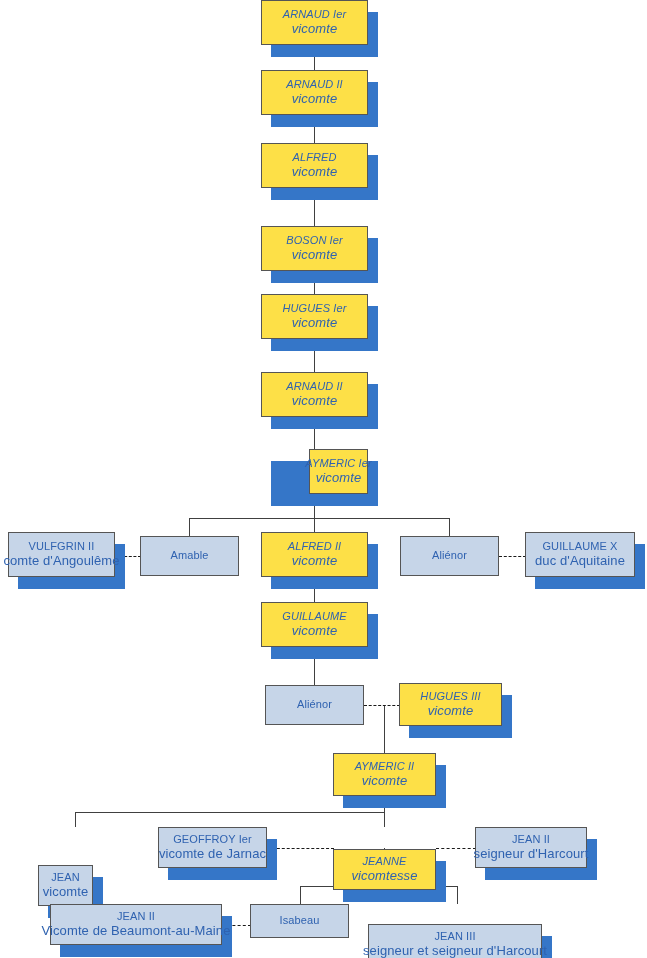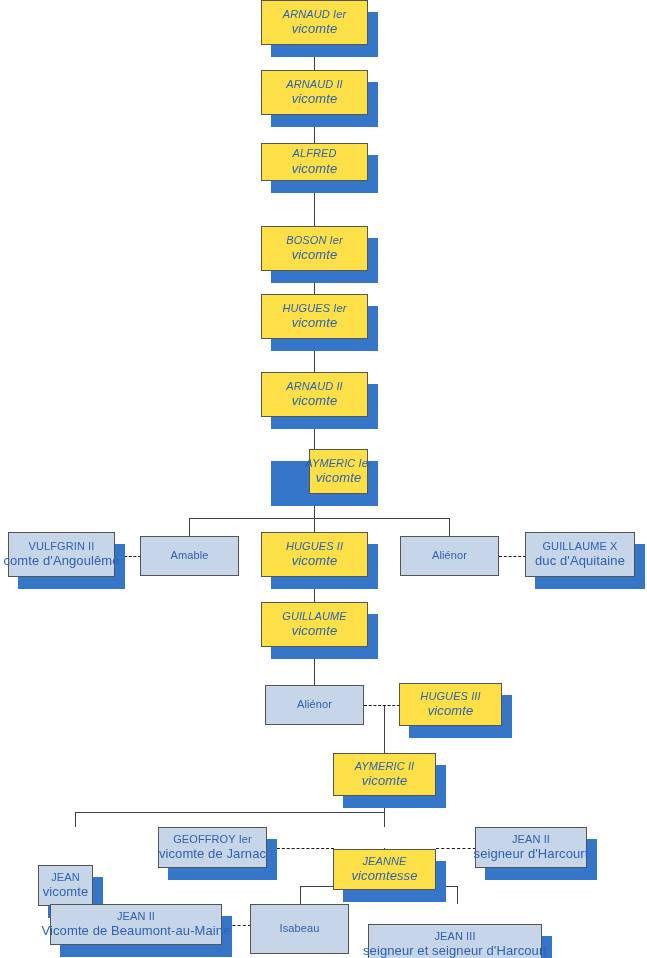--- a/index.html
+++ b/index.html
@@ -115,21 +115,21 @@
         <div class="sub">vicomte</div>
       </div>
     </div>
     <div class="node orange" style="left: 261px; top: 70px; width: 107px; height: 45px;">
       <div class="shadow"></div>
       <div class="face">
         <div class="ttl">ARNAUD II</div>
         <div class="sub">vicomte</div>
       </div>
     </div>
-    <div class="node orange" style="left: 261px; top: 143px; width: 107px; height: 38px; border-radius: 9px;">
+    <div class="node orange" style="left: 261px; top: 143px; width: 107px; height: 45px; border-radius: 9px;">
       <div class="shadow"></div>
       <div class="face">
         <div class="ttl">ALFRED</div>
         <div class="sub">vicomte</div>
       </div>
     </div>
     <div class="node orange" style="left: 261px; top: 226px; width: 107px; height: 45px;">
       <div class="shadow"></div>
       <div class="face">
         <div class="ttl">BOSON Ier</div>
@@ -165,21 +165,21 @@
       </div>
     </div>
     <div class="node blue" style="left: 140px; top: 536px; width: 99px; height: 40px; border-radius: 19px;">
       <div class="face">
         <div class="ttl">Amable</div>
       </div>
     </div>
     <div class="node orange" style="left: 261px; top: 532px; width: 107px; height: 45px;">
       <div class="shadow"></div>
       <div class="face">
-        <div class="ttl">HUGUES II</div>
+        <div class="ttl">ALFRED II</div>
         <div class="sub">vicomte</div>
       </div>
     </div>
     <div class="node blue" style="left: 400px; top: 536px; width: 99px; height: 40px;">
       <div class="face">
         <div class="ttl">Aliénor</div>
       </div>
     </div>
     <div class="node blue" style="left: 525px; top: 532px; width: 110px; height: 45px;">
       <div class="shadow"></div>
@@ -242,21 +242,21 @@
         <div class="sub">seigneur d'Harcourt</div>
       </div>
     </div>
     <div class="node blue" style="left: 50px; top: 904px; width: 172px; height: 41px;">
       <div class="shadow"></div>
       <div class="face">
         <div class="ttl">JEAN II</div>
         <div class="sub">Vicomte de Beaumont-au-Maine</div>
       </div>
     </div>
-    <div class="node blue" style="left: 250px; top: 904px; width: 99px; height: 50px;">
+    <div class="node blue" style="left: 250px; top: 904px; width: 99px; height: 34px;">
       <div class="face">
         <div class="ttl">Isabeau</div>
       </div>
     </div>
     <div class="node blue" style="left: 368px; top: 924px; width: 174px; height: 41px;">
       <div class="shadow"></div>
       <div class="face">
         <div class="ttl">JEAN III</div>
         <div class="sub">seigneur et seigneur d'Harcourt</div>
       </div>

